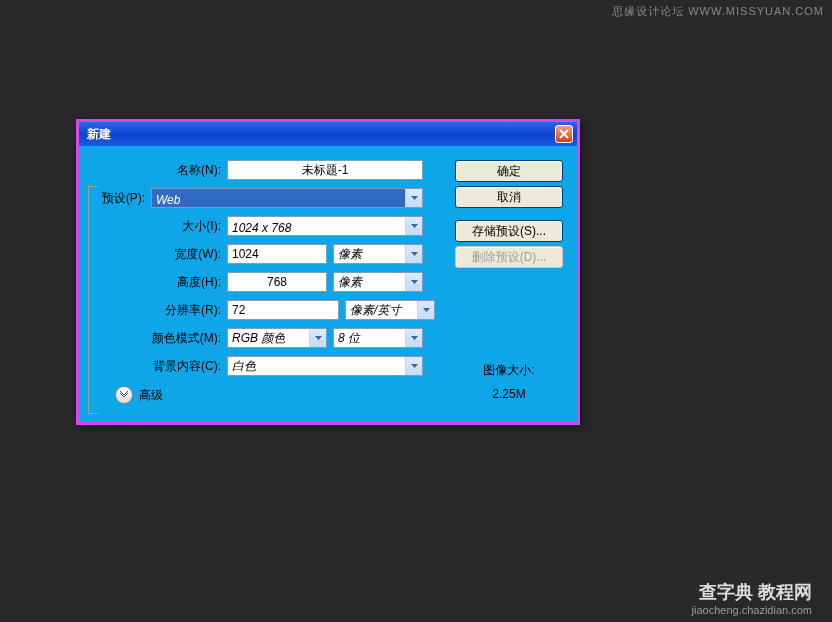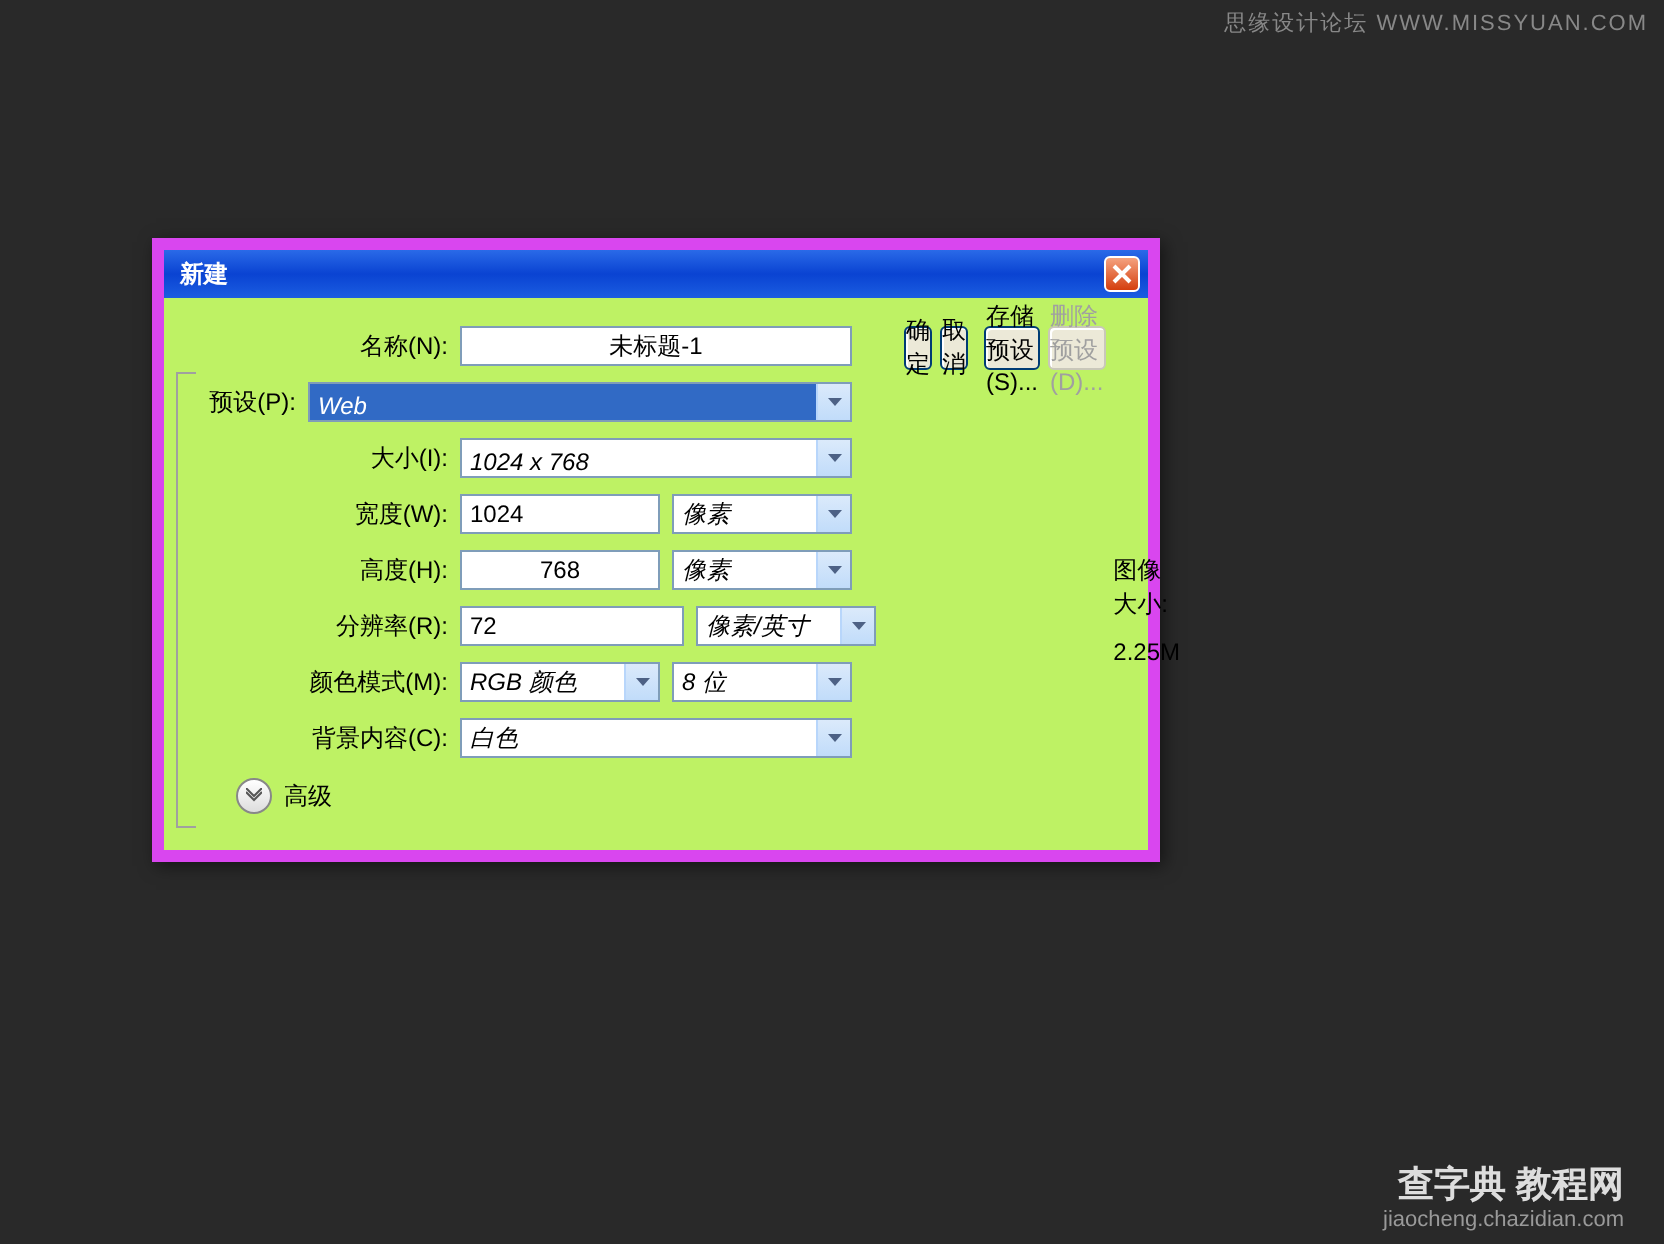--- a/index.html
+++ b/index.html
@@ -18,22 +18,22 @@
 .watermark-bottom {
   position: absolute; right: 20px; bottom: 6px;
   text-align: right; color: #aaa;
 }
 .watermark-bottom .line1 { font-size: 18px; font-weight: bold; color: #ddd; }
 .watermark-bottom .line2 { font-size: 11px; color: #999; }
 .dialog {
   position: absolute;
   left: 76px; top: 119px;
   width: 504px;
-  background: #bef264;
-  border: 6px solid #d946ef;
+  background: #0ea5e9;
+  border: 3px solid #d946ef;
   box-shadow: 2px 2px 8px rgba(0,0,0,0.5);
 }
 .titlebar {
   height: 24px;
   background: linear-gradient(to bottom, #2A6AE8 0%, #0A43D2 50%, #1B5DE1 100%);
   display: flex; align-items: center;
   padding: 0 4px 0 8px;
   color: #fff; font-weight: bold;
 }
 .titlebar .title { flex: 1; font-size: 12px; }
@@ -42,21 +42,21 @@
   background: linear-gradient(to bottom, #F5A27F, #D43E0E);
   border: 1px solid #fff; border-radius: 3px;
   display: flex; align-items: center; justify-content: center;
   color: #fff; font-weight: bold; font-size: 11px;
   cursor: pointer;
 }
 .body {
   display: flex; padding: 14px 14px 18px 14px; gap: 12px;
 }
 .form-col { flex: 1; }
-.btn-col { width: 108px; display: flex; flex-direction: row; gap: 4px; }
+.btn-col { width: 108px; display: flex; flex-direction: column; gap: 4px; }
 .row { display: flex; align-items: center; margin-bottom: 8px; }
 .row .label {
   width: 134px; text-align: right; padding-right: 6px;
   color: #000;
 }
 .tinput {
   height: 20px; border: 1px solid #7F9DB9;
   padding: 1px 4px; background: #fff; font-size: 12px;
 }
 .combo {
@@ -80,21 +80,21 @@
   display: flex; align-items: center; justify-content: center;
   box-shadow: inset 1px 1px 0 #fff;
 }
 .btn.disabled { color: #A0A0A0; border-color: #C9C7BA; cursor: default; }
 .group-bracket {
   position: absolute; left: 88px; top: 186px;
   width: 10px; height: 228px;
   border: 1px solid #A0A0A0;
   border-right: none;
 }
-.info-area { margin-top: 114px; color: #000; }
+.info-area { margin-top: 90px; text-align: center; color: #000; }
 .info-area .lbl { margin-bottom: 8px; }
 .adv-row { display: flex; align-items: center; margin-top: 10px; margin-left: 22px; gap: 6px; }
 .expand-btn {
   width: 18px; height: 18px; border: 1px solid #888; border-radius: 9px;
   background: linear-gradient(to bottom,#fff,#ddd);
   display: flex; align-items: center; justify-content: center;
   font-size: 9px; cursor: pointer;
 }
 </style>
 </head>

